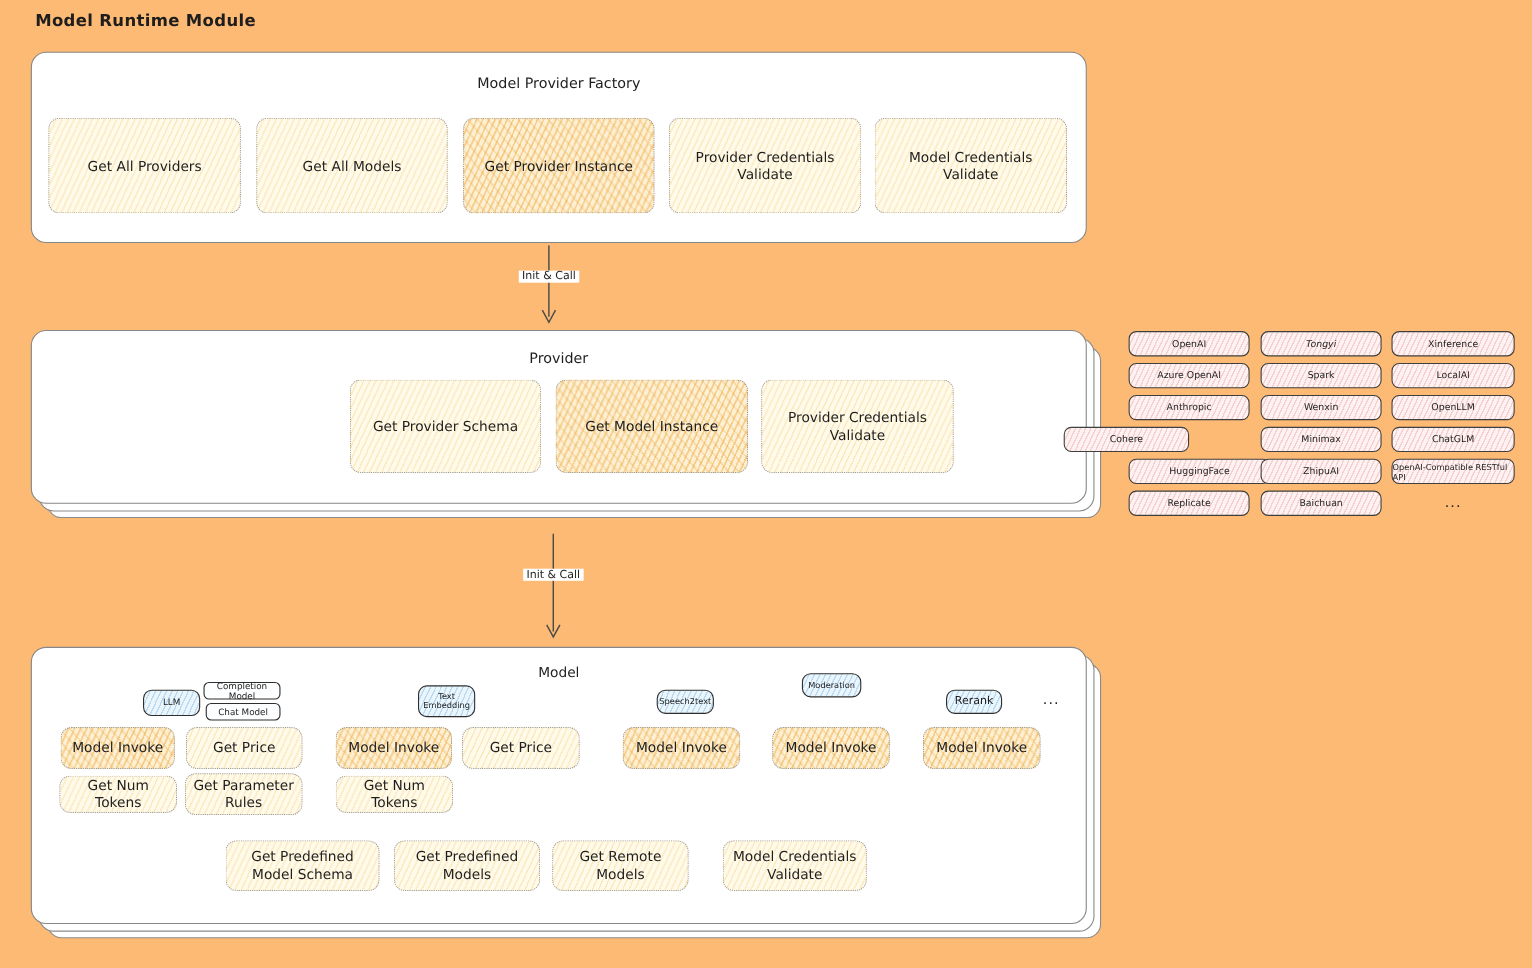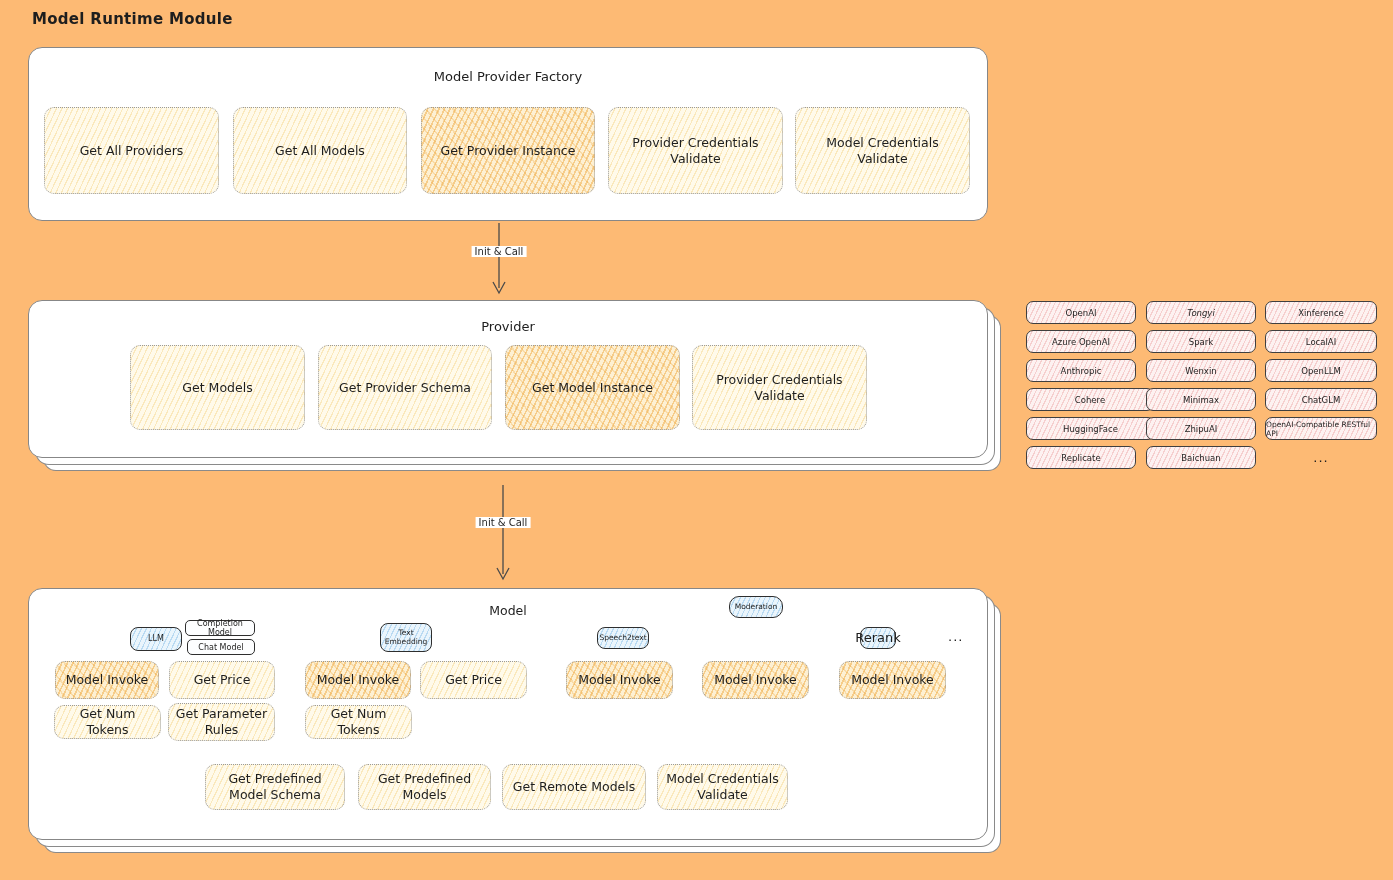--- a/index.html
+++ b/index.html
@@ -90,38 +90,37 @@
 
   <svg class="arrow" style="left:489px;top:223px;" width="20" height="74">
     <line x1="10" y1="0" x2="10" y2="65" stroke="#4a4a4a" stroke-width="1.3"></line>
     <polyline points="4,59 10,70 16,59" fill="none" stroke="#4a4a4a" stroke-width="1.3"></polyline>
   </svg>
   <div class="arrow-label" style="left:499px;top:246px;">Init &amp; Call</div>
 
   <div class="container stacked" style="left:28px;top:300px;width:958px;height:156px;">
     <div class="ctitle" style="top:18px;">Provider</div>
   </div>
-  <div class="op" style="left:130px;top:345px;width:175px;height:85px;">Get Models</div>
   <div class="op hot" style="left:505px;top:345px;width:175px;height:85px;">Get Model Instance</div>
   <div class="op" style="left:318px;top:345px;width:174px;height:85px;">Get Provider Schema</div>
   <div class="op" style="left:692px;top:345px;width:175px;height:85px;">Provider Credentials Validate</div>
 
   <div class="pcell" style="left:1026px;top:301px;width:110px;height:23px;">OpenAI</div>
   <div class="pcell" style="left:1146px;top:301px;width:110px;height:23px;font-style:italic;">Tongyi</div>
   <div class="pcell" style="left:1265px;top:301px;width:112px;height:23px;">Xinference</div>
 
   <div class="pcell" style="left:1026px;top:330px;width:110px;height:23px;">Azure OpenAI</div>
   <div class="pcell" style="left:1146px;top:330px;width:110px;height:23px;">Spark</div>
   <div class="pcell" style="left:1265px;top:330px;width:112px;height:23px;">LocalAI</div>
 
   <div class="pcell" style="left:1026px;top:359px;width:110px;height:23px;">Anthropic</div>
   <div class="pcell" style="left:1146px;top:359px;width:110px;height:23px;">Wenxin</div>
   <div class="pcell" style="left:1265px;top:359px;width:112px;height:23px;">OpenLLM</div>
 
-  <div class="pcell" style="left:1026px;top:388px;width:128px;height:23px;">Cohere</div>
+  <div class="pcell" style="left:967px;top:388px;width:114px;height:23px;">Cohere</div>
   <div class="pcell" style="left:1146px;top:388px;width:110px;height:23px;">Minimax</div>
   <div class="pcell" style="left:1265px;top:388px;width:112px;height:23px;">ChatGLM</div>
 
   <div class="pcell" style="left:1026px;top:417px;width:129px;height:23px;">HuggingFace</div>
   <div class="pcell" style="left:1146px;top:417px;width:110px;height:23px;">ZhipuAI</div>
   <div class="pcell small" style="left:1265px;top:417px;width:112px;height:23px;">OpenAI-Compatible RESTful API</div>
 
   <div class="pcell" style="left:1026px;top:446px;width:110px;height:23px;">Replicate</div>
   <div class="pcell" style="left:1146px;top:446px;width:110px;height:23px;">Baichuan</div>
   <div class="ellipsis-cell" style="left:1265px;top:446px;width:112px;height:23px;">...</div>
@@ -134,34 +133,34 @@
 
   <div class="container stacked" style="left:28px;top:588px;width:958px;height:250px;">
     <div class="ctitle" style="top:14px;font-size:12.5px;">Model</div>
   </div>
 
   <div class="tab" style="left:130px;top:627px;width:52px;height:24px;text-align:center;">LLM</div>
   <div class="minitab" style="left:185px;top:620px;width:70px;height:16px;">Completion Model</div>
   <div class="minitab" style="left:187px;top:639px;width:68px;height:16px;">Chat Model</div>
   <div class="tab" style="left:380px;top:623px;width:52px;height:29px;font-size:7.5px;padding:1px 4px;">Text Embedding</div>
   <div class="tab" style="left:597px;top:627px;width:52px;height:22px;font-size:7.5px;">Speech2text</div>
-  <div class="tab" style="left:729px;top:596px;width:54px;height:22px;font-size:7.5px;border-radius:10px;">Moderation</div>
-  <div class="tab" style="left:860px;top:627px;width:36px;height:22px;font-size:13px;">Rerank</div>
+  <div class="tab" style="left:729px;top:612px;width:54px;height:22px;font-size:7.5px;">Moderation</div>
+  <div class="tab" style="left:860px;top:627px;width:51px;height:22px;font-size:10px;">Rerank</div>
   <div class="tabs-more" style="left:948px;top:629px;">...</div>
 
   <div class="op hot" style="left:55px;top:661px;width:104px;height:38px;">Model Invoke</div>
   <div class="op" style="left:169px;top:661px;width:106px;height:38px;">Get Price</div>
   <div class="op hot" style="left:305px;top:661px;width:106px;height:38px;">Model Invoke</div>
   <div class="op" style="left:420px;top:661px;width:107px;height:38px;">Get Price</div>
   <div class="op hot" style="left:566px;top:661px;width:107px;height:38px;">Model Invoke</div>
   <div class="op hot" style="left:702px;top:661px;width:107px;height:38px;">Model Invoke</div>
   <div class="op hot" style="left:839px;top:661px;width:107px;height:38px;">Model Invoke</div>
 
   <div class="op" style="left:54px;top:705px;width:107px;height:34px;">Get Num Tokens</div>
   <div class="op" style="left:168px;top:703px;width:107px;height:38px;">Get Parameter Rules</div>
   <div class="op" style="left:305px;top:705px;width:107px;height:34px;">Get Num Tokens</div>
 
   <div class="op" style="left:205px;top:764px;width:140px;height:46px;">Get Predefined Model Schema</div>
   <div class="op" style="left:358px;top:764px;width:133px;height:46px;">Get Predefined Models</div>
-  <div class="op" style="left:502px;top:764px;width:144px;height:46px;">Get Remote Models</div>
+  <div class="op" style="left:502px;top:764px;width:124px;height:46px;">Get Remote Models</div>
   <div class="op" style="left:657px;top:764px;width:131px;height:46px;">Model Credentials Validate</div>
 
 </div>
 
 </body></html>

